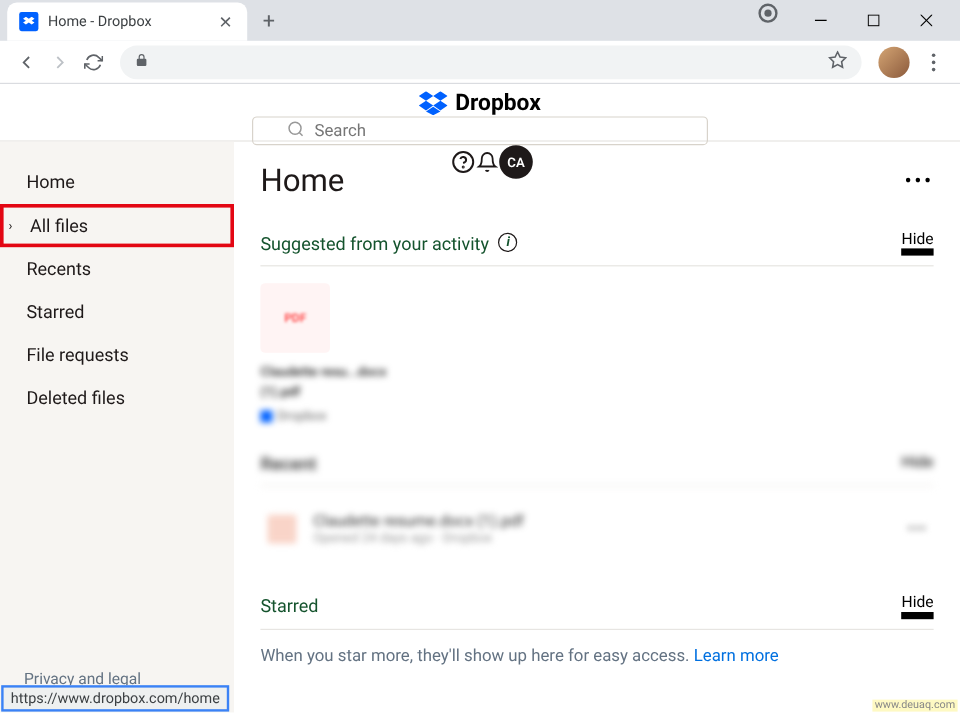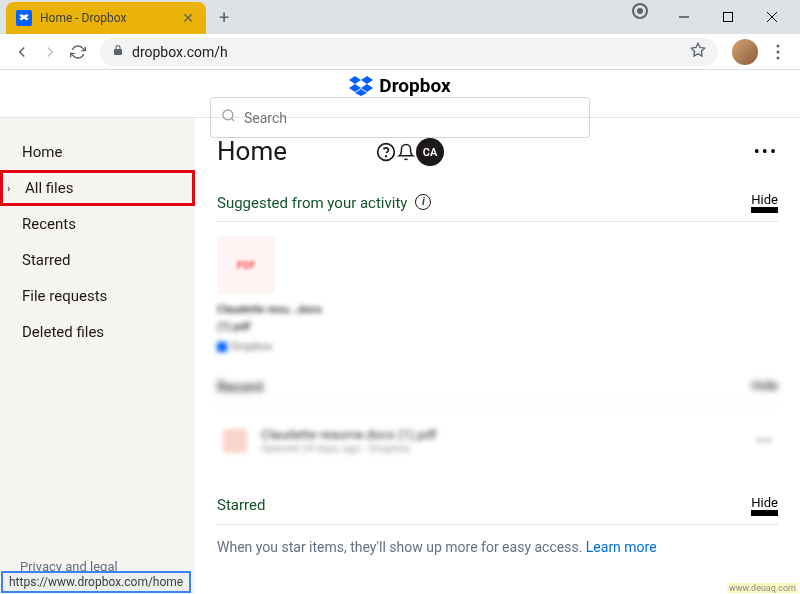--- a/index.html
+++ b/index.html
@@ -1,21 +1,21 @@
 <!DOCTYPE html>
 <html><head>
   <meta charset="utf-8">
   <style>
     * { margin: 0; padding: 0; box-sizing: border-box; font-family: -apple-system, BlinkMacSystemFont, "Segoe UI", Roboto, Helvetica, Arial, sans-serif; }
     body { width: 800px; height: 594px; background: #fff; position: relative; overflow: hidden; }
     
     
     .browser-chrome { background: #dee1e6; }
     .tab-strip { display: flex; align-items: center; height: 34px; padding: 0 6px 0 0; position: relative; }
-    .tab { display: flex; align-items: center; background: #eab308; height: 32px; padding: 0 10px; border-radius: 8px 8px 0 0; min-width: 200px; margin-top: 2px; margin-left: 6px; }
+    .tab { display: flex; align-items: center; background: #ffffff; height: 32px; padding: 0 10px; border-radius: 8px 8px 0 0; min-width: 200px; margin-top: 2px; margin-left: 6px; }
     .favicon { width: 16px; height: 16px; background: #0061ff; border-radius: 2px; display: flex; align-items: center; justify-content: center; margin-right: 8px; }
     .tab-title { font-size: 12px; color: #3c4043; flex: 1; white-space: nowrap; overflow: hidden; text-overflow: ellipsis; }
     .tab-close { width: 16px; height: 16px; display: flex; align-items: center; justify-content: center; cursor: pointer; color: #5f6368; font-size: 14px; }
     .new-tab { width: 28px; height: 28px; display: flex; align-items: center; justify-content: center; cursor: pointer; color: #5f6368; font-size: 18px; margin-left: 4px; }
     .window-controls { display: flex; margin-left: auto; gap: 0; }
     .wc-btn { width: 44px; height: 28px; display: flex; align-items: center; justify-content: center; cursor: pointer; }
     .wc-icon { width: 10px; height: 10px; }
     .record-icon { width: 16px; height: 16px; border: 2px solid #5f6368; border-radius: 50%; display: flex; align-items: center; justify-content: center; margin-right: 14px; }
     .record-icon::after { content: ''; width: 6px; height: 6px; background: #5f6368; border-radius: 50%; }
     
@@ -31,21 +31,21 @@
     
     
     .app { display: flex; flex-direction: column; height: calc(594px - 70px); }
     .app-header { display: flex; align-items: center; height: 48px; padding: 0 18px; border-bottom: 1px solid #e7e5e2; flex-direction: column; }
     .apps-grid { width: 18px; height: 18px; display: grid; grid-template-columns: repeat(3, 1fr); grid-template-rows: repeat(3, 1fr); gap: 2px; margin-right: 20px; cursor: pointer; }
     .apps-grid span { background: #000; border-radius: 1px; }
     .logo { display: flex; align-items: center; gap: 6px; }
     .logo-icon { width: 24px; height: 20px; }
     .logo-text { font-weight: 700; font-size: 19px; color: #000; }
     .search-wrap { flex: 1; display: flex; justify-content: center; }
-    .search-box { width: 380px; height: 41px; border: 1px solid #d8d3cb; border-radius: 4px; display: flex; align-items: center; padding: 0 10px; }
+    .search-box { width: 380px; height: 24px; border: 1px solid #d8d3cb; border-radius: 4px; display: flex; align-items: center; padding: 0 28px; }
     .search-icon { color: #999; margin-right: 8px; }
     .search-input { border: none; outline: none; font-size: 14px; flex: 1; background: transparent; }
     .header-icons { display: flex; align-items: center; gap: 0; margin-left: 20px; }
     .hdr-icon { width: 20px; height: 20px; display: flex; align-items: center; justify-content: center; color: #1e1919; cursor: pointer; }
     .initials-badge { width: 28px; height: 28px; border-radius: 50%; background: #1e1919; color: #fff; display: flex; align-items: center; justify-content: center; font-size: 11px; font-weight: 600; }
     
     .body-row { display: flex; flex: 1; overflow: hidden; }
     .sidebar { width: 195px; background: #f7f5f2; padding-top: 16px; position: relative; flex-shrink: 0; }
     .nav-item { display: flex; align-items: center; height: 36px; padding: 0 22px; font-size: 15px; color: #1e1919; cursor: pointer; position: relative; }
     .nav-item.highlighted { border: 3px solid #e30613; }
@@ -139,21 +139,20 @@
           <path d="M23 4v6h-6M1 20v-6h6"></path>
           <path d="M3.51 9a9 9 0 0114.85-3.36L23 10M1 14l4.64 4.36A9 9 0 0020.49 15"></path>
         </svg>
       </div>
     <div class="url-box">
       <span class="lock-icon">
         <svg width="12" height="12" viewBox="0 0 24 24" fill="#5f6368">
             <path d="M18 10h-1V7a5 5 0 00-10 0v3H6a2 2 0 00-2 2v8a2 2 0 002 2h12a2 2 0 002-2v-8a2 2 0 00-2-2zM9 7a3 3 0 016 0v3H9V7z"></path>
           </svg>
       </span>
-      <span class="url-text">dropbox.com/h</span>
       <span class="star-icon">
         <svg width="16" height="16" viewBox="0 0 24 24" fill="none" stroke="#5f6368" stroke-width="2">
             <polygon points="12 2 15.09 8.26 22 9.27 17 14.14 18.18 21.02 12 17.77 5.82 21.02 7 14.14 2 9.27 8.91 8.26 12 2"></polygon>
           </svg>
       </span>
     </div>
     <div class="avatar"></div>
     <div class="menu-icon">
       <svg width="4" height="16" viewBox="0 0 4 16" fill="#5f6368">
           <circle cx="2" cy="2" r="1.5"></circle>
@@ -278,20 +277,20 @@
         <div class="recent-dots">•••</div>
       </div>
 
       <div class="section-head starred">
         <div class="section-title">
             <span>Starred</span>
           </div>
         <span class="hide-link">Hide</span>
       </div>
       <div class="empty-text">
-        <span>When you star items, they'll show up more for easy access. </span><span class="learn-link">Learn more</span>
+        <span>When you star more, they'll show up here for easy access. </span><span class="learn-link">Learn more</span>
       </div>
     </div>
   </div>
 </div>
 
 <div class="status-link">https://www.dropbox.com/home</div>
 <div class="citation">www.deuaq.com</div>
 
 </body></html>

